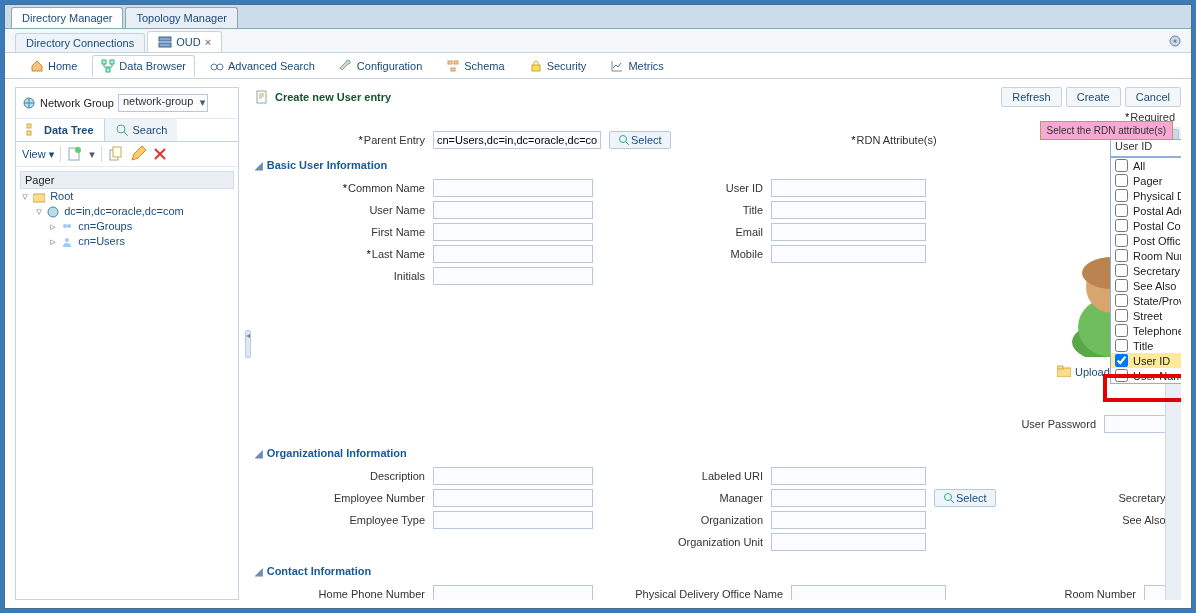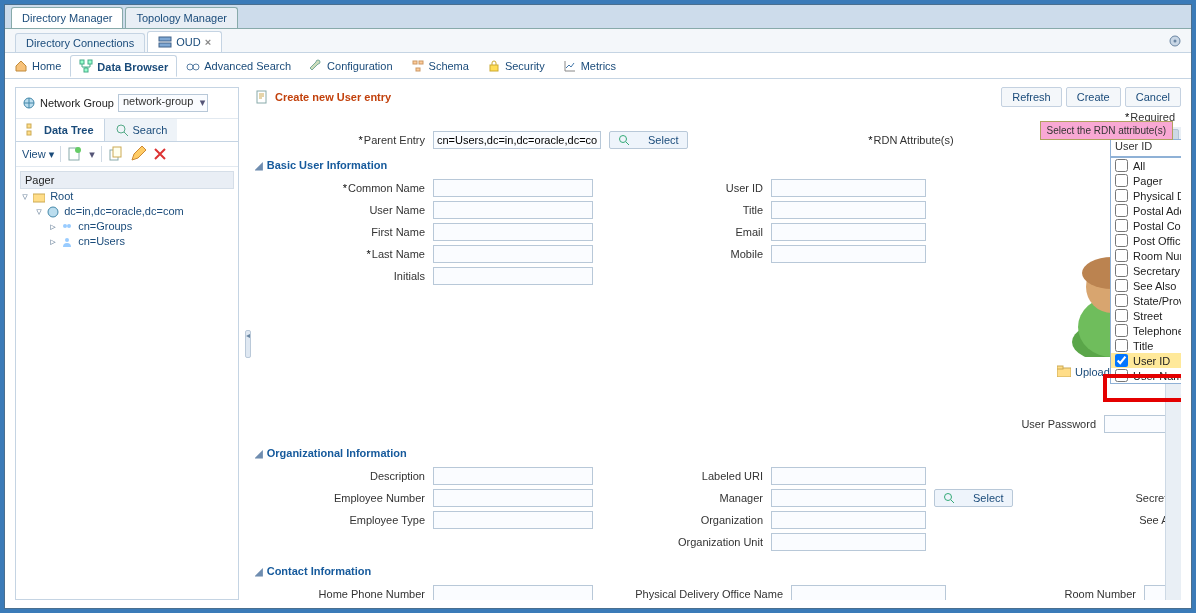--- a/index.html
+++ b/index.html
@@ -6,23 +6,23 @@
   body { margin: 0; background: #3b7bb8; padding: 4px; color: #222; }
   .frame { background: #fff; border: 1px solid #4a6f8f; width: 1188px; height: 605px; position: relative; }
   .top-tabs { background: #cddceb; height: 24px; display: flex; align-items: flex-end; padding: 0 6px; border-bottom: 1px solid #8aa; }
   .top-tab { padding: 4px 10px; border:1px solid #8aa; border-bottom:none; background:#e8eef5; margin-right:2px; border-radius:3px 3px 0 0; color:#1a4b7a; cursor:pointer;}
   .top-tab.active { background:#fff; font-weight:normal; }
   .sub-tabs { background:#f4f7fa; height:24px; display:flex; align-items:flex-end; padding:0 10px; border-bottom:1px solid #c5d4e3; position:relative;}
   .sub-tab { padding:3px 10px; border:1px solid #c5d4e3; border-bottom:none; background:#edf3f9; margin-right:2px; border-radius:3px 3px 0 0; color:#1a4b7a; display:flex; gap:4px; align-items:center;}
   .sub-tab.active { background:#fff; }
   .close-x { color:#888; font-weight:bold; cursor:pointer;}
   .gear-right { position:absolute; right:8px; top:4px; width:16px; height:16px;}
-  .nav-row { background:#fff; height:26px; display:flex; align-items:center; padding:0 0; border-bottom:1px solid #c5d4e3; gap:0;}
+  .nav-row { background:#fff; height:26px; display:flex; align-items:center; padding:0 16px; border-bottom:1px solid #c5d4e3; gap:6px;}
   .nav-item { padding:3px 8px; border:1px solid transparent; border-radius:3px 3px 0 0; display:flex; align-items:center; gap:4px; color:#1a4b7a; cursor:pointer;}
-  .nav-item.active { border:1px solid #c5d4e3; border-bottom:1px solid #fff; background:#fff; font-weight:bold;align-items:flex-end;}
+  .nav-item.active { border:1px solid #c5d4e3; border-bottom:1px solid #fff; background:#fff; font-weight:normal;}
   .ico { width:14px; height:14px; display:inline-block;}
   .content { position:absolute; top:76px; left:0; right:0; bottom:0; display:flex;}
   
   .left { width:224px; border:1px solid #c5d4e3; margin:6px 0 8px 10px; display:flex; flex-direction:column; background:#fff;}
   .ng-row { padding:6px 6px; border-bottom:1px solid #e2e9f0; display:flex; align-items:center; gap:4px;}
   .select { border:1px solid #b8c8d8; background:#fafcff; height:18px; padding:0 14px 0 4px; position:relative; color:#333;}
   .select::after{content:"▾"; position:absolute; right:2px; top:1px; color:#557;}
   .tree-tabs { display:flex; border-bottom:1px solid #c5d4e3;}
   .tree-tab { flex:0 0 auto; padding:4px 10px; display:flex; gap:4px; align-items:center; color:#1a4b7a;}
   .tree-tab.active { background:#fff; border-right:1px solid #c5d4e3; font-weight:bold;}
@@ -33,36 +33,36 @@
   .tree { padding:4px 4px; overflow:auto; flex:1;}
   .tree-header{ background:#e9eef5; padding:2px 4px; font-weight:normal; border:1px solid #d5dee8;}
   .tn { padding:1px 0 1px 0; white-space:nowrap;}
   .tn .tw{ display:inline-block; width:10px; text-align:center; color:#7a8fa5; cursor:pointer;}
   .tn .lbl{ color:#1a4b7a; cursor:pointer;}
   .indent1{ padding-left:14px;} .indent2{ padding-left:28px;}
   .ticon{ width:12px; height:12px; display:inline-block; vertical-align:middle; margin-right:2px;}
   
   .main { flex:1; position:relative; margin:6px 10px 8px 6px; overflow:hidden;}
   .page-head { display:flex; align-items:center; justify-content:space-between; padding:0 0 4px 0;}
-  .page-title { color:#c2410c; font-size:14px; font-weight:bold; display:flex; gap:6px; align-items:center;}
+  .page-title { color:#14532d; font-size:14px; font-weight:bold; display:flex; gap:6px; align-items:center;}
   .btnrow { display:flex; gap:4px; align-items:center;}
   .btn { background:#f4f7fa; border:1px solid #c4d1e0; padding:3px 10px; color:#1a4b7a; border-radius:2px; cursor:pointer;}
   .req { color:#333; }
   .req::before{content:"*"; color:#000; margin-right:1px;}
   .right-req { text-align:right; color:#333; font-size:10px; padding-right:6px;}
   .form-area { position:absolute; top:40px; left:0; right:0; bottom:0; overflow:auto; padding-right:6px;}
   .row { display:flex; align-items:center; margin:4px 0; gap:8px;}
   .lbl-r { width:170px; text-align:right; color:#333;}
   .lbl-r2 { width:130px; text-align:right; color:#333;}
   .lbl-r3 { width:150px; text-align:right; color:#333;}
   input[type=text]{ border:1px solid #b8c8d8; background:#fafcff; height:18px; padding:1px 3px;}
   .w160{width:160px;} .w155{width:155px;} .w150{width:150px;}
   .section { color:#165a9c; font-weight:bold; margin:10px 0 4px 0; display:flex; gap:4px; align-items:center;}
   .section .arrow{ color:#6f8db0; font-size:10px;}
-  .sel-btn{ display:inline-flex; align-items:center; gap:18px; background:#eef4fb; border:1px solid #b8c8d8; padding:2px 8px; border-radius:2px; color:#1a4b7a; cursor:pointer;text-align:center;}
+  .sel-btn{ display:inline-flex; align-items:center; gap:1px; background:#eef4fb; border:1px solid #b8c8d8; padding:2px 8px; border-radius:2px; color:#1a4b7a; cursor:pointer;text-align:center;}
   .mag{ width:12px; height:12px;}
   .two-col { display:flex; gap:40px;}
   .colblock { flex:0 0 auto;}
   
   .avatar-box { position:absolute; right:14px; top:160px; width:110px; text-align:center;}
   .upload-row{ display:flex; gap:4px; align-items:center; justify-content:flex-start; margin-top:6px; color:#1a4b7a;}
   
   .vscroll { position:absolute; right:0; top:40px; bottom:0; width:16px; background:#e9eff5; border-left:1px solid #cdd9e5;}
   .vscroll .thumb{ position:absolute; left:2px; right:2px; top:2px; height:250px; background:#cdd9e5; border:1px solid #b3c4d6; border-radius:2px;}
   

